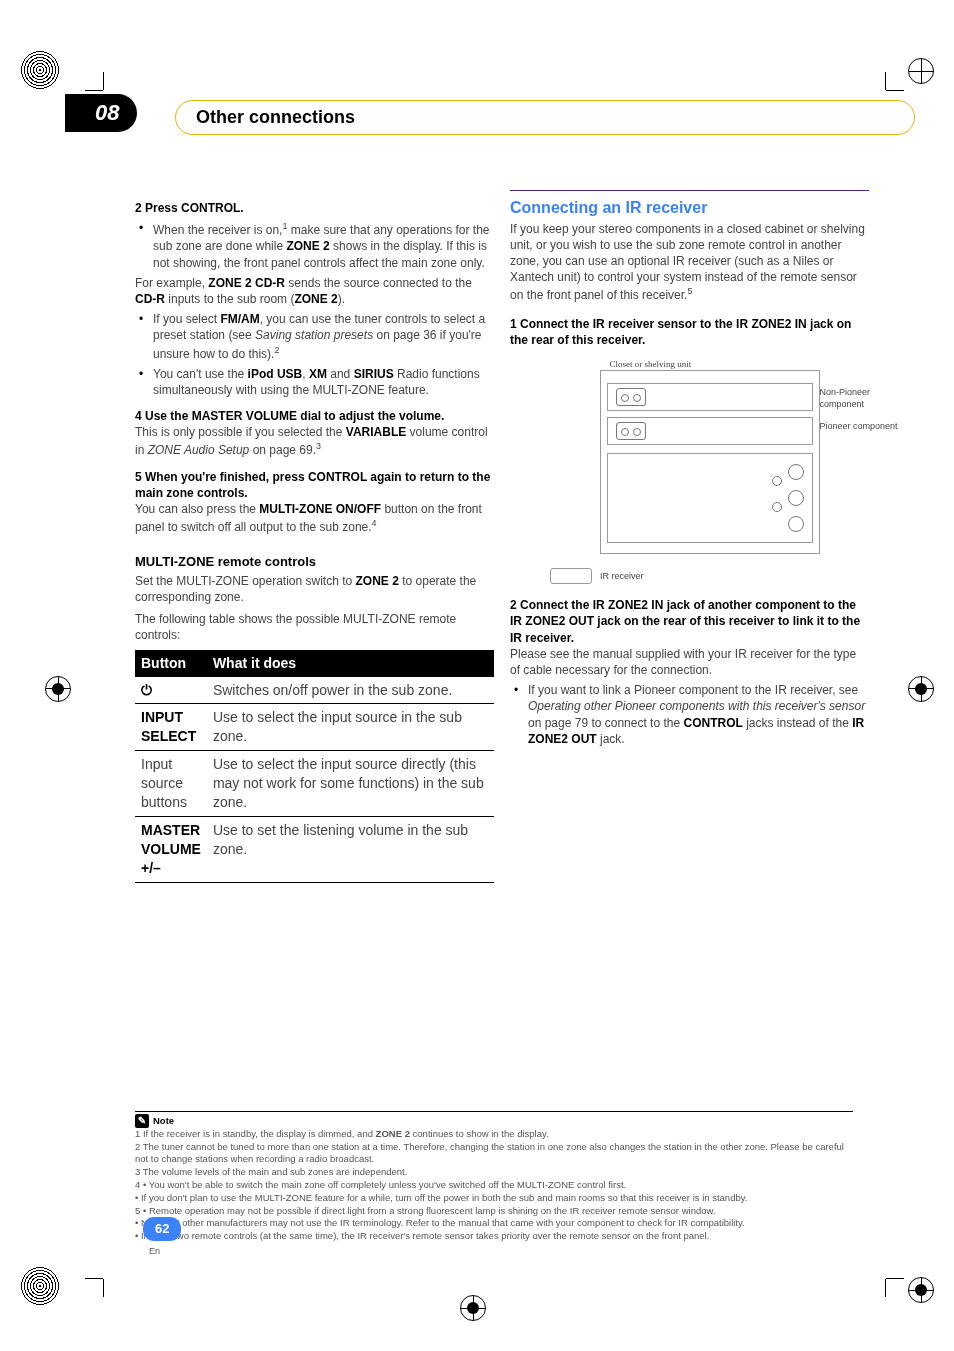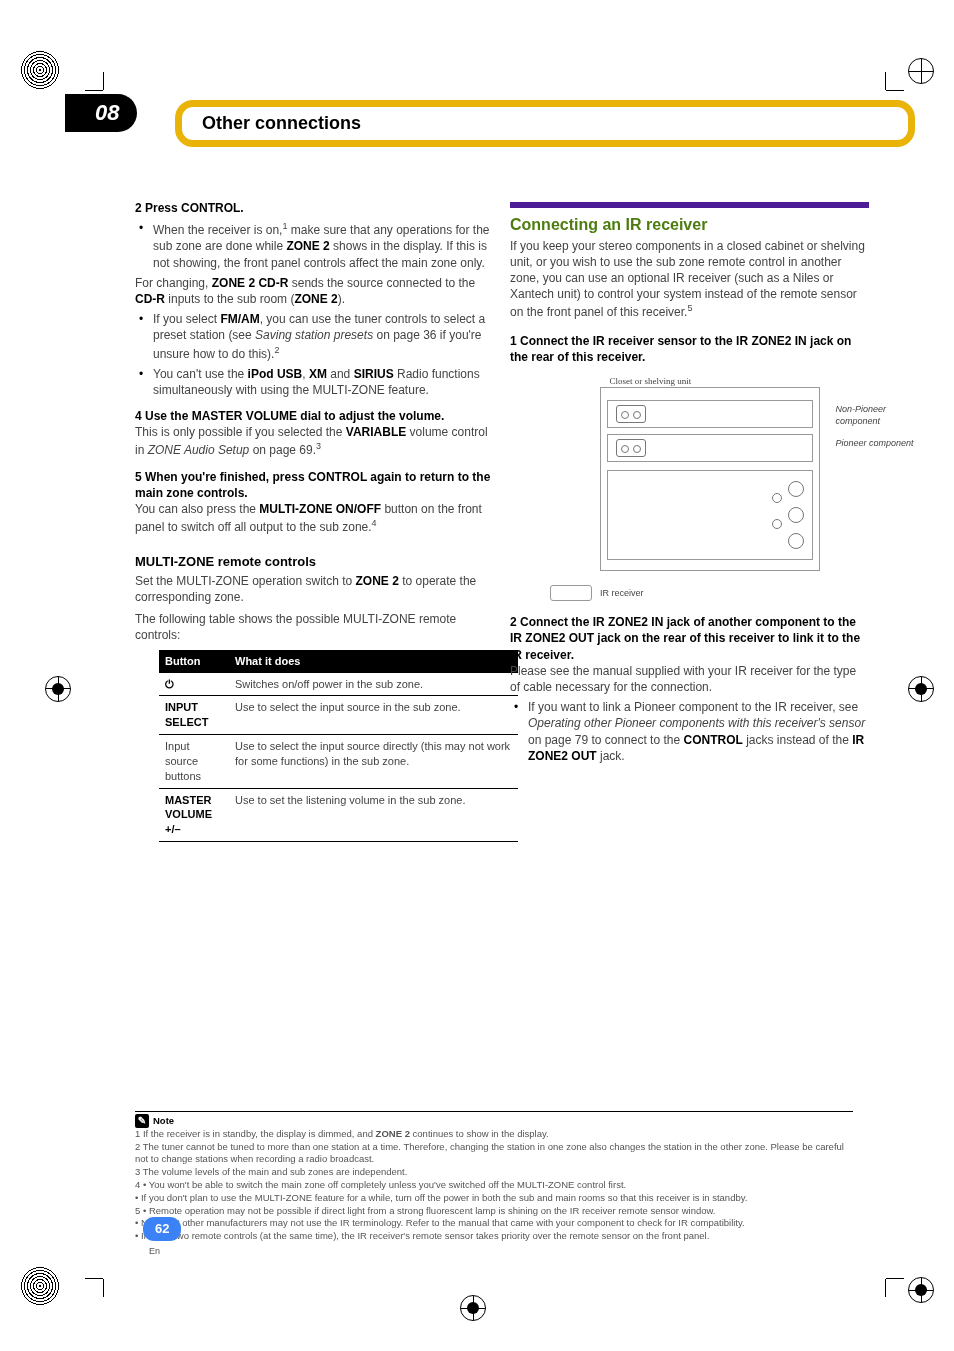--- a/index.html
+++ b/index.html
@@ -44,21 +44,21 @@
     position: absolute; left: -20px; top: -6px;
     background: #000; color: #fff;
     font-size: 22px; font-weight: bold; font-style: italic;
     padding: 6px 18px 6px 30px;
     border-top-right-radius: 20px;
     border-bottom-right-radius: 20px;
   }
   .chapter-title {
     position: absolute; left: 90px; top: 0;
     font-size: 18px; font-weight: bold;
-    border: 7px solid #eab308;
+    border: 1px solid #eab308;
     border-radius: 18px;
     padding: 6px 0 6px 20px;
     width: 740px;
   }
   .chapter-title::before {
     content:""; position:absolute; left:-18px; top:50%; width:40px; height:1px;
   }
 
   .columns {
     display: flex;
@@ -67,26 +67,26 @@
   }
   .col { flex: 1; min-width: 0; line-height: 1.35; font-size: 12px; color:#444;}
   .col strong, .col b { color:#000; }
   .step-head { font-weight: bold; color:#000; margin-top: 10px; }
   .bullet { padding-left: 18px; position: relative; margin: 4px 0; }
   .bullet::before { content:"•"; position:absolute; left:4px; color:#000; }
   sup { font-size: 9px; vertical-align: super; }
 
   h3.sub { font-size: 13px; color:#000; margin: 18px 0 2px; }
   h2.sec {
-    font-size: 16px; color:#4d7c0f; margin: 12px 0 2px; font-weight: bold;
-    border-top: 6px solid #4c1d95; padding-top: 6px;
+    font-size: 16px; color:#3b82f6; margin: 0 0 2px; font-weight: bold;
+    border-top: 1px solid #4c1d95; padding-top: 6px;
   }
 
   table.ctl {
-    width: 100%; border-collapse: collapse; font-size: 11px; margin-top:6px;margin-left:24px;
+    width: 100%; border-collapse: collapse; font-size: 14px; margin-top:6px;
   }
   table.ctl th {
     background: #000; color:#fff; text-align: left; padding: 4px 6px; font-weight: bold;
   }
   table.ctl td {
     border-bottom: 1px solid #000; padding: 4px 6px; vertical-align: top; color:#444;
   }
   table.ctl td.b { font-weight: bold; color:#000; width: 70px;}
 
   .diagram {
@@ -100,21 +100,21 @@
   }
   .component {
     border: 1px solid #999; height: 28px; margin: 6px 0; position:relative;
     display:flex; align-items:center; padding-left:8px;
   }
   .component .jacks { width:30px; height:18px; border:1px solid #777; border-radius:3px; margin-right:6px; position:relative;}
   .component .jacks::before, .component .jacks::after{
     content:""; position:absolute; width:6px; height:6px; border:1px solid #777; border-radius:50%; top:5px;
   }
   .component .jacks::before{left:4px;} .component .jacks::after{right:4px;}
-  .comp-label { position:absolute; left: 100%; margin-left:24px; top:2px; width:90px;font-style:italic;}
+  .comp-label { position:absolute; left: 100%; margin-left:8px; top:2px; width:90px;}
   .receiver {
     border:1px solid #999; height:90px; margin-top:8px; position:relative;
   }
   .receiver .knob { position:absolute; right:8px; width:16px; height:16px; border:1px solid #777; border-radius:50%; }
   .ir-rx {
     width: 42px; height: 16px; border:1px solid #999; border-radius:3px; margin-top:10px; margin-left:10px;
     position:relative; display:inline-block;
   }
   .ir-label { display:inline-block; margin-left:6px; vertical-align:top; padding-top:12px;}
 
@@ -170,21 +170,21 @@
   <div class="columns">
 
     <div class="col">
 
       <div class="step-head">2   Press CONTROL.</div>
       <div class="bullet">
         <span>When the receiver is on,</span><sup>1</sup><span> make sure that any operations for the sub zone are done while </span><b>ZONE 2</b><span> shows in the display. If this is not showing, the front panel controls affect the main zone only.</span>
       </div>
 
       <div>
-        <span>For changing, </span><b>ZONE 2 CD-R</b><span> sends the source connected to the </span><b>CD-R</b><span> inputs to the sub room (</span><b>ZONE 2</b><span>).</span>
+        <span>For example, </span><b>ZONE 2 CD-R</b><span> sends the source connected to the </span><b>CD-R</b><span> inputs to the sub room (</span><b>ZONE 2</b><span>).</span>
       </div>
       <div class="bullet">
         <span>If you select </span><b>FM/AM</b><span>, you can use the tuner controls to select a preset station (see </span><i>Saving station presets</i><span> on page 36 if you're unsure how to do this).</span><sup>2</sup>
       </div>
       <div class="bullet">
         <span>You can't use the </span><b>iPod USB</b><span>, </span><b>XM</b><span> and </span><b>SIRIUS</b><span> Radio functions simultaneously with using the MULTI-ZONE feature.</span>
       </div>
 
       <div class="step-head">4   Use the MASTER VOLUME dial to adjust the volume.</div>
       <div>

